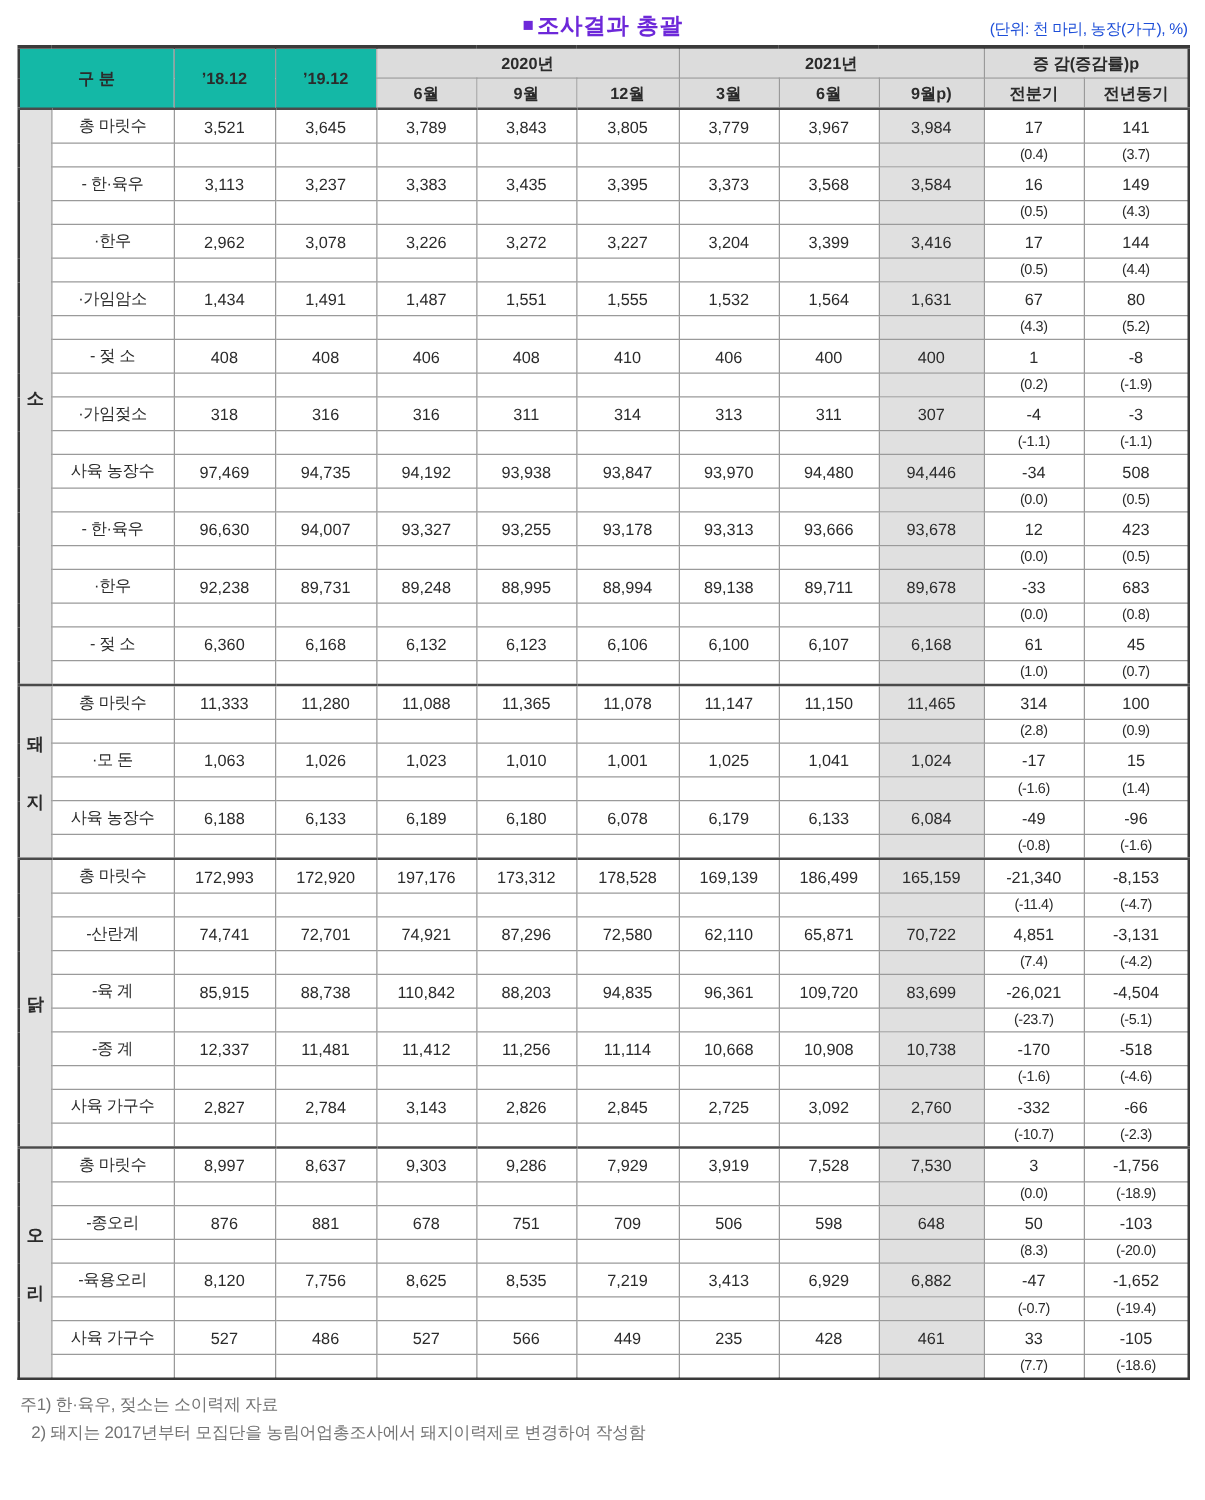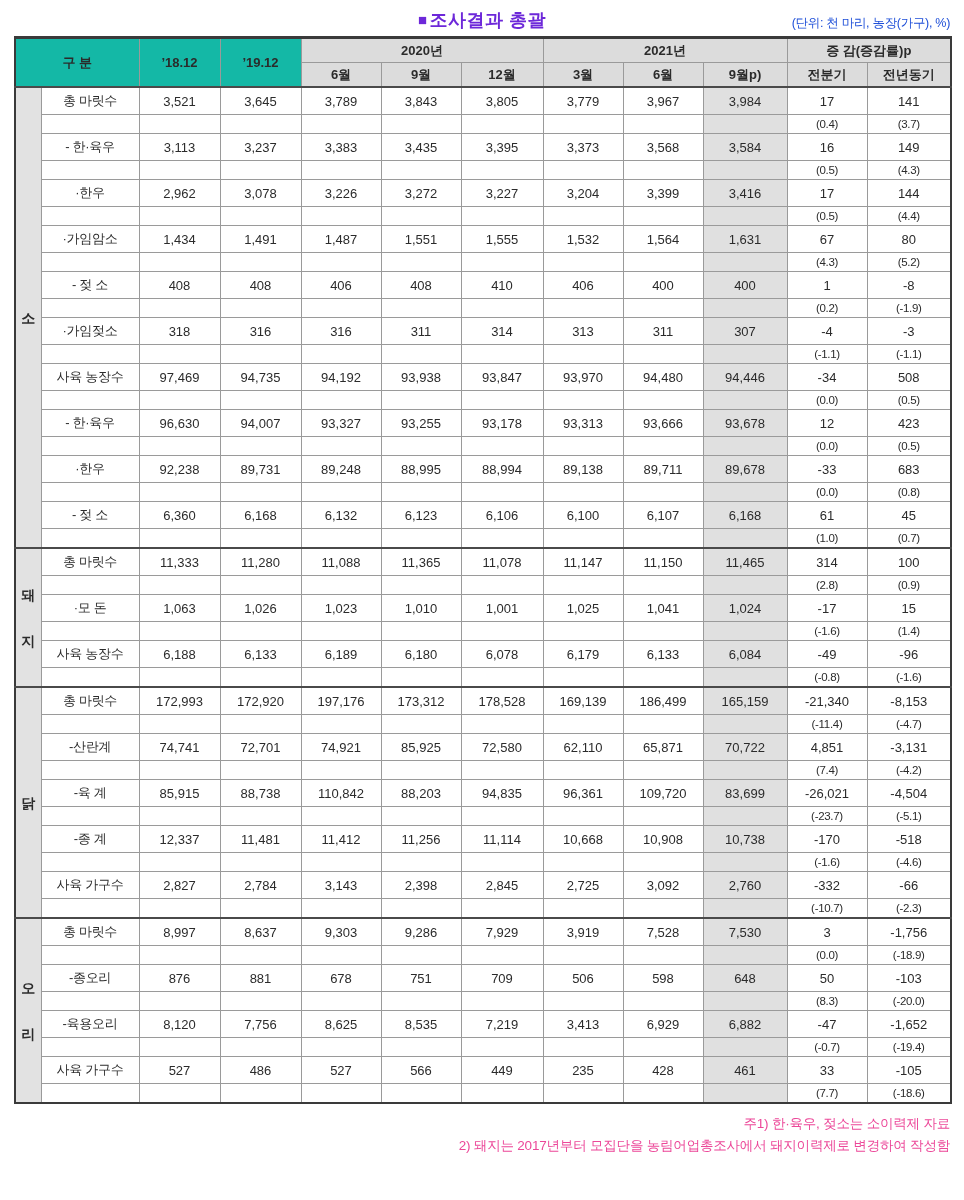--- a/index.html
+++ b/index.html
@@ -51,21 +51,21 @@
   .section-name {
     display: flex; flex-direction: column; justify-content: center;
     align-items: center; height: 100%;
   }
   .section-name div { margin: 16px 0; line-height: 1; }
 
   td.label-cell { font-size: 13px; letter-spacing: -0.3px; margin-left: 46px; }
   td.gray-col { background: var(--highlight-col-bg, #e0e0e0); }
 
   
-  .footnotes { padding: 9px 0 0 2px; font-size: 13.5px; line-height: 1.6; color: #ec4899; letter-spacing: -0.2px; text-align: right; }
+  .footnotes { padding: 9px 0 0 2px; font-size: 13.5px; line-height: 1.6; color: #737373; letter-spacing: -0.2px; }
   .footnotes .fn { white-space: nowrap; }
   .footnotes .fn.indent { padding-left: 9px; }
 </style>
 </head>
 <body>
 
 <div class="page">
 
   <div class="title-row">
     <div class="title">
@@ -488,21 +488,21 @@
           <td class="num-cell"></td>
           <td class="num-cell gray-col"></td>
           <td class="num-cell pct">(-11.4)</td>
           <td class="num-cell pct">(-4.7)</td>
         </tr>
         <tr class="row-main">
           <td class="label-cell">-산란계</td>
           <td class="num-cell">74,741</td>
           <td class="num-cell">72,701</td>
           <td class="num-cell">74,921</td>
-          <td class="num-cell">85,925</td>
+          <td class="num-cell">87,296</td>
           <td class="num-cell">72,580</td>
           <td class="num-cell">62,110</td>
           <td class="num-cell">65,871</td>
           <td class="num-cell gray-col">70,722</td>
           <td class="num-cell">4,851</td>
           <td class="num-cell">-3,131</td>
         </tr>
         <tr class="row-sub">
           <td class="label-cell"></td>
           <td class="num-cell"></td>
@@ -566,21 +566,21 @@
           <td class="num-cell"></td>
           <td class="num-cell gray-col"></td>
           <td class="num-cell pct">(-1.6)</td>
           <td class="num-cell pct">(-4.6)</td>
         </tr>
         <tr class="row-main">
           <td class="label-cell">사육 가구수</td>
           <td class="num-cell">2,827</td>
           <td class="num-cell">2,784</td>
           <td class="num-cell">3,143</td>
-          <td class="num-cell">2,398</td>
+          <td class="num-cell">2,826</td>
           <td class="num-cell">2,845</td>
           <td class="num-cell">2,725</td>
           <td class="num-cell">3,092</td>
           <td class="num-cell gray-col">2,760</td>
           <td class="num-cell">-332</td>
           <td class="num-cell">-66</td>
         </tr>
         <tr class="row-sub">
           <td class="label-cell"></td>
           <td class="num-cell"></td>

